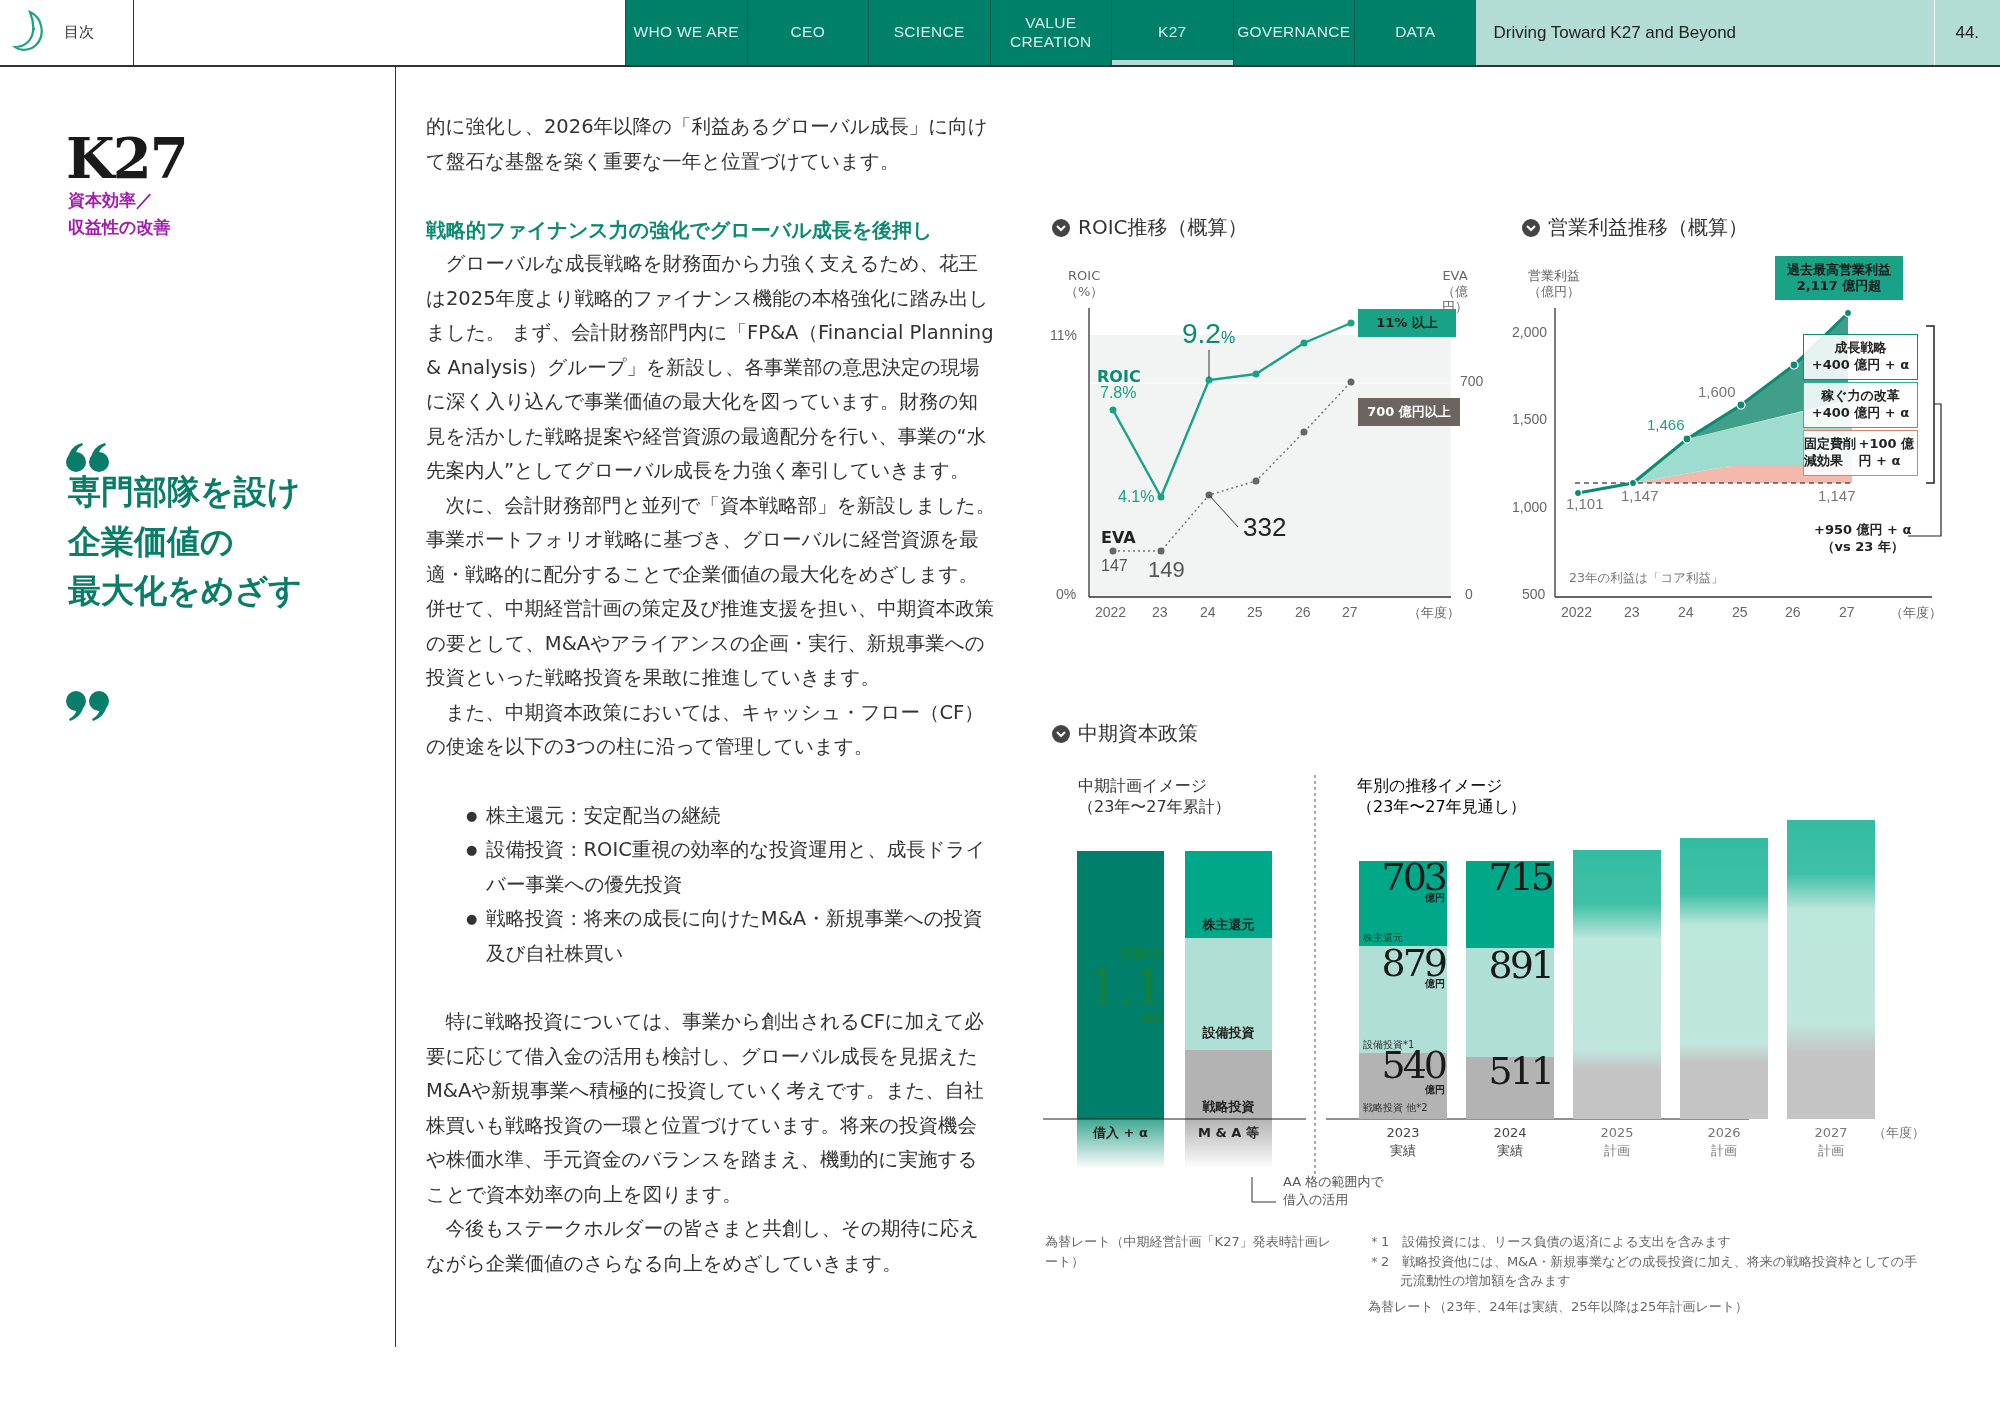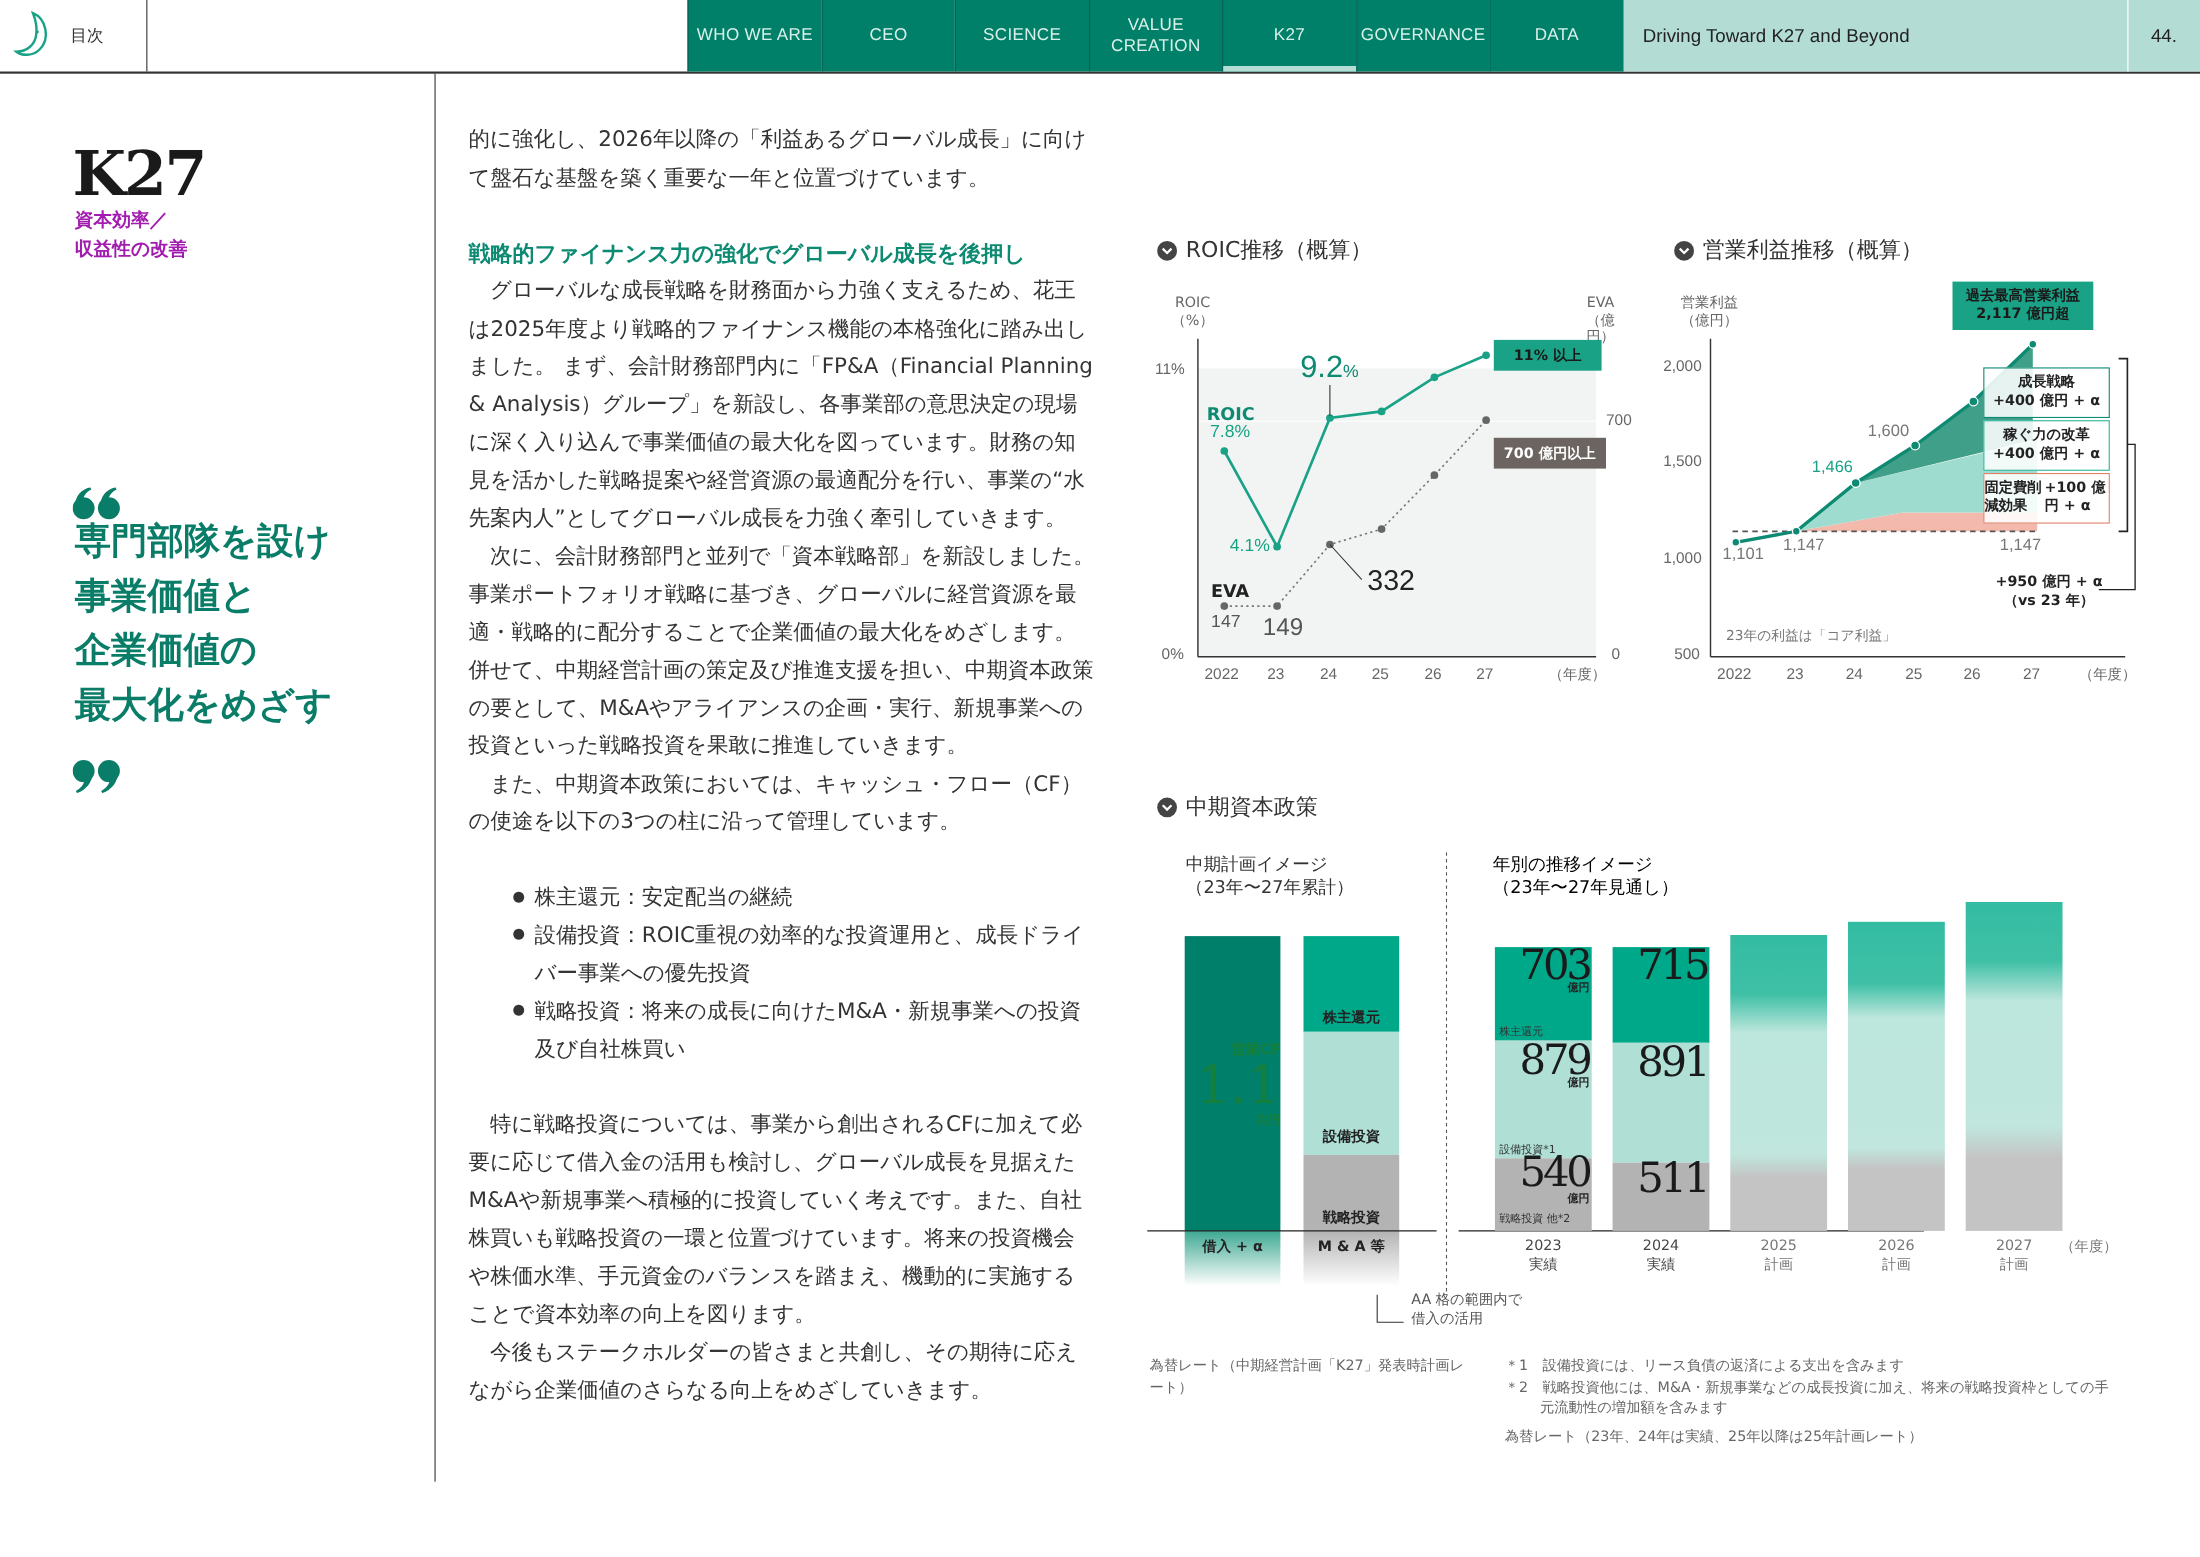--- a/index.html
+++ b/index.html
@@ -81,21 +81,20 @@
   <div class="quote-open">
     <svg width="46" height="30" viewBox="0 0 46 30">
         <circle cx="10" cy="19" r="10" fill="#0a7d68"></circle>
         <path d="M2 18 C2 8 8 2 16 0 L17 2 C11 5 9 10 9 14 Z" fill="#0a7d68"></path>
         <circle cx="33" cy="19" r="10" fill="#0a7d68"></circle>
         <path d="M25 18 C25 8 31 2 39 0 L40 2 C34 5 32 10 32 14 Z" fill="#0a7d68"></path>
       </svg>
   </div>
   <div class="quote-text">
     <div>専門部隊を設け</div>
-    <div>事業価値と</div>
     <div>企業価値の</div>
     <div>最大化をめざす</div>
   </div>
   <div class="quote-close">
     <svg width="46" height="30" viewBox="0 0 46 30">
         <circle cx="10" cy="10" r="10" fill="#0a7d68"></circle>
         <path d="M18 11 C18 21 12 27 4 30 L3 28 C9 25 11 20 11 16 Z" fill="#0a7d68"></path>
         <circle cx="33" cy="10" r="10" fill="#0a7d68"></circle>
         <path d="M41 11 C41 21 35 27 27 30 L26 28 C32 25 34 20 34 16 Z" fill="#0a7d68"></path>
       </svg>

